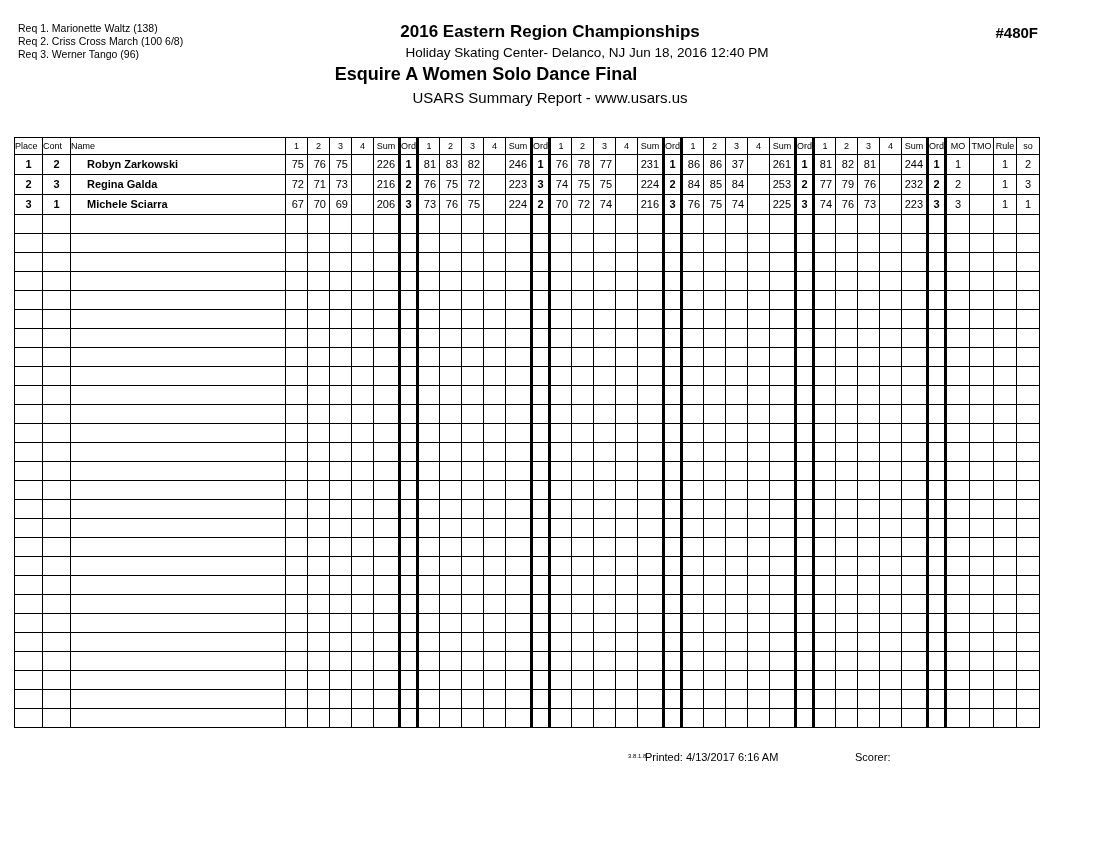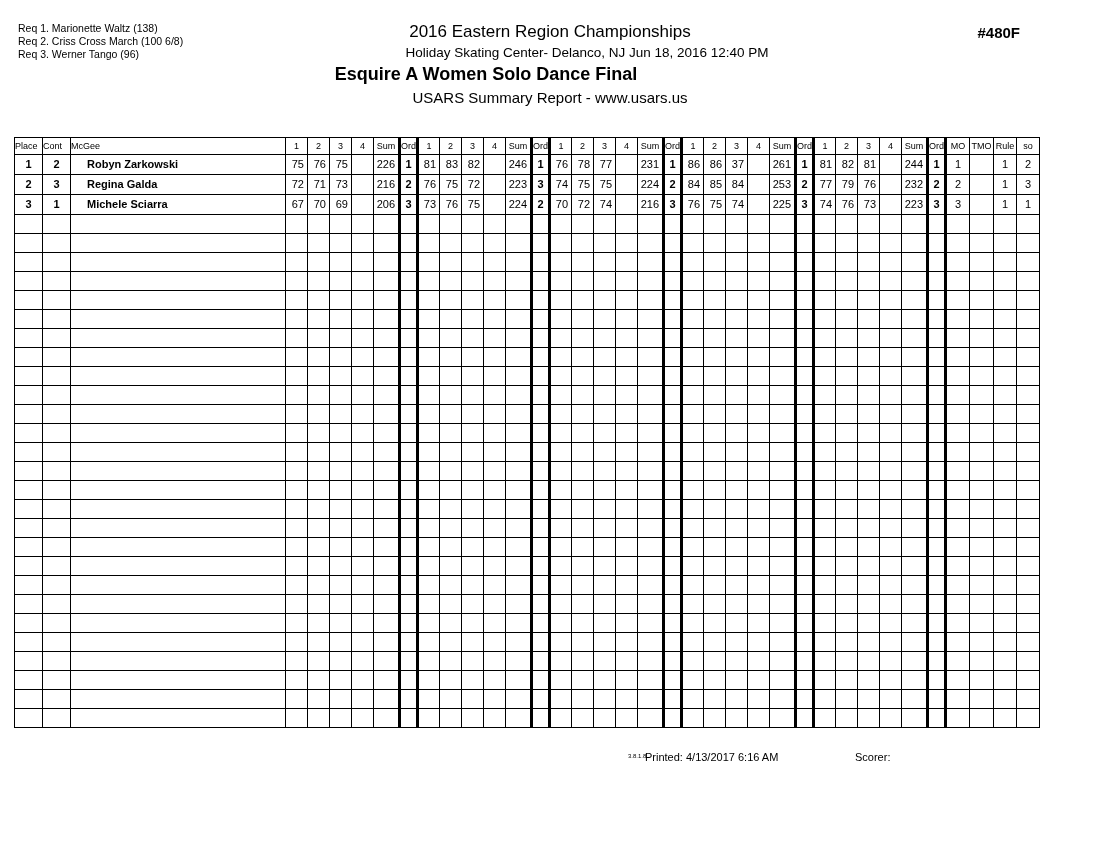--- a/index.html
+++ b/index.html
@@ -3,25 +3,25 @@
 <meta charset="utf-8">
 <style>
   * { box-sizing: border-box; margin: 0; padding: 0; }
   html, body { background: #fff; }
   body {
     width: 1100px; height: 850px; position: relative;
     font-family: "Liberation Sans", sans-serif; color: #000;
     overflow: hidden;
   }
   .reqs { position: absolute; left: 18px; top: 22px; font-size: 10.5px; line-height: 13px; }
-  .title { position: absolute; left: 0; top: 22px; width: 1100px; text-align: center; font-size: 17px; font-weight: normal; }
+  .title { position: absolute; left: 0; top: 22px; width: 1100px; text-align: center; font-size: 17px; font-weight: bold; }
   .subtitle { position: absolute; left: 0; top: 45px; width: 1100px; text-align: center; font-size: 13.5px; margin-left: 37px; }
   .event { position: absolute; left: 0; top: 64px; width: 972px; text-align: center; font-size: 18px; font-weight: bold; }
   .report { position: absolute; left: 0; top: 89px; width: 1100px; text-align: center; font-size: 15px; }
-  .code { position: absolute; right: 80px; top: 24px; font-size: 15px; font-weight: bold; }
+  .code { position: absolute; right: 62px; top: 24px; font-size: 15px; font-weight: bold; }
 
   table { position: absolute; left: 14px; top: 137px; border-collapse: collapse; table-layout: fixed; }
   td {
     border: 1px solid #000; height: 19px; font-size: 11px; line-height: 19px;
     overflow: hidden; white-space: nowrap; padding: 0;
   }
   .spacer { border: none; }
   .judgeName { font-size: 10px; height: 15px; line-height: 15px; padding-left: 4px; }
   .hdr { font-size: 9px; height: 16px; line-height: 16px; padding-left: 0; }
   .ctr { text-align: center; padding-left: 0; }
@@ -86,21 +86,21 @@
       <col style="width: 18px;">
       <col style="width: 24px;">
       <col style="width: 24px;">
       <col style="width: 23px;">
       <col style="width: 23px;">
     </colgroup>
   <thead id="table-head">
       <tr>
         <td class="hdr">Place</td>
         <td class="hdr">Cont</td>
-        <td class="hdr">McGee</td>
+        <td class="hdr">Name</td>
         <td class="hdr ctr">1</td>
         <td class="hdr ctr">2</td>
         <td class="hdr ctr">3</td>
         <td class="hdr ctr">4</td>
         <td class="hdr ctr">Sum</td>
         <td class="hdr ctr ordCol">Ord</td>
         <td class="hdr ctr">1</td>
         <td class="hdr ctr">2</td>
         <td class="hdr ctr">3</td>
         <td class="hdr ctr">4</td>

